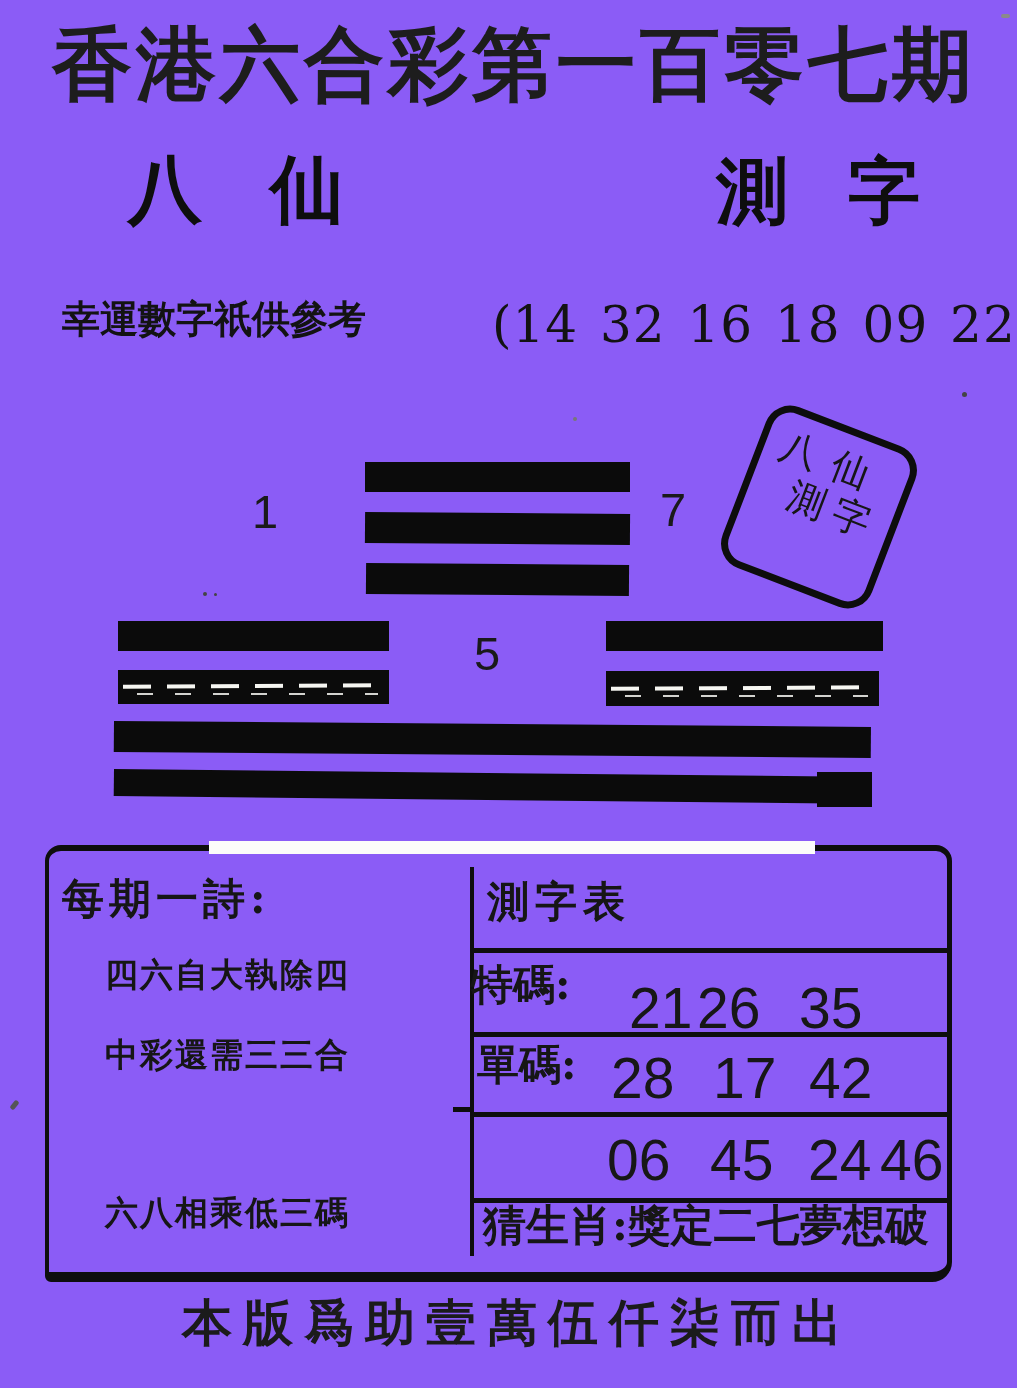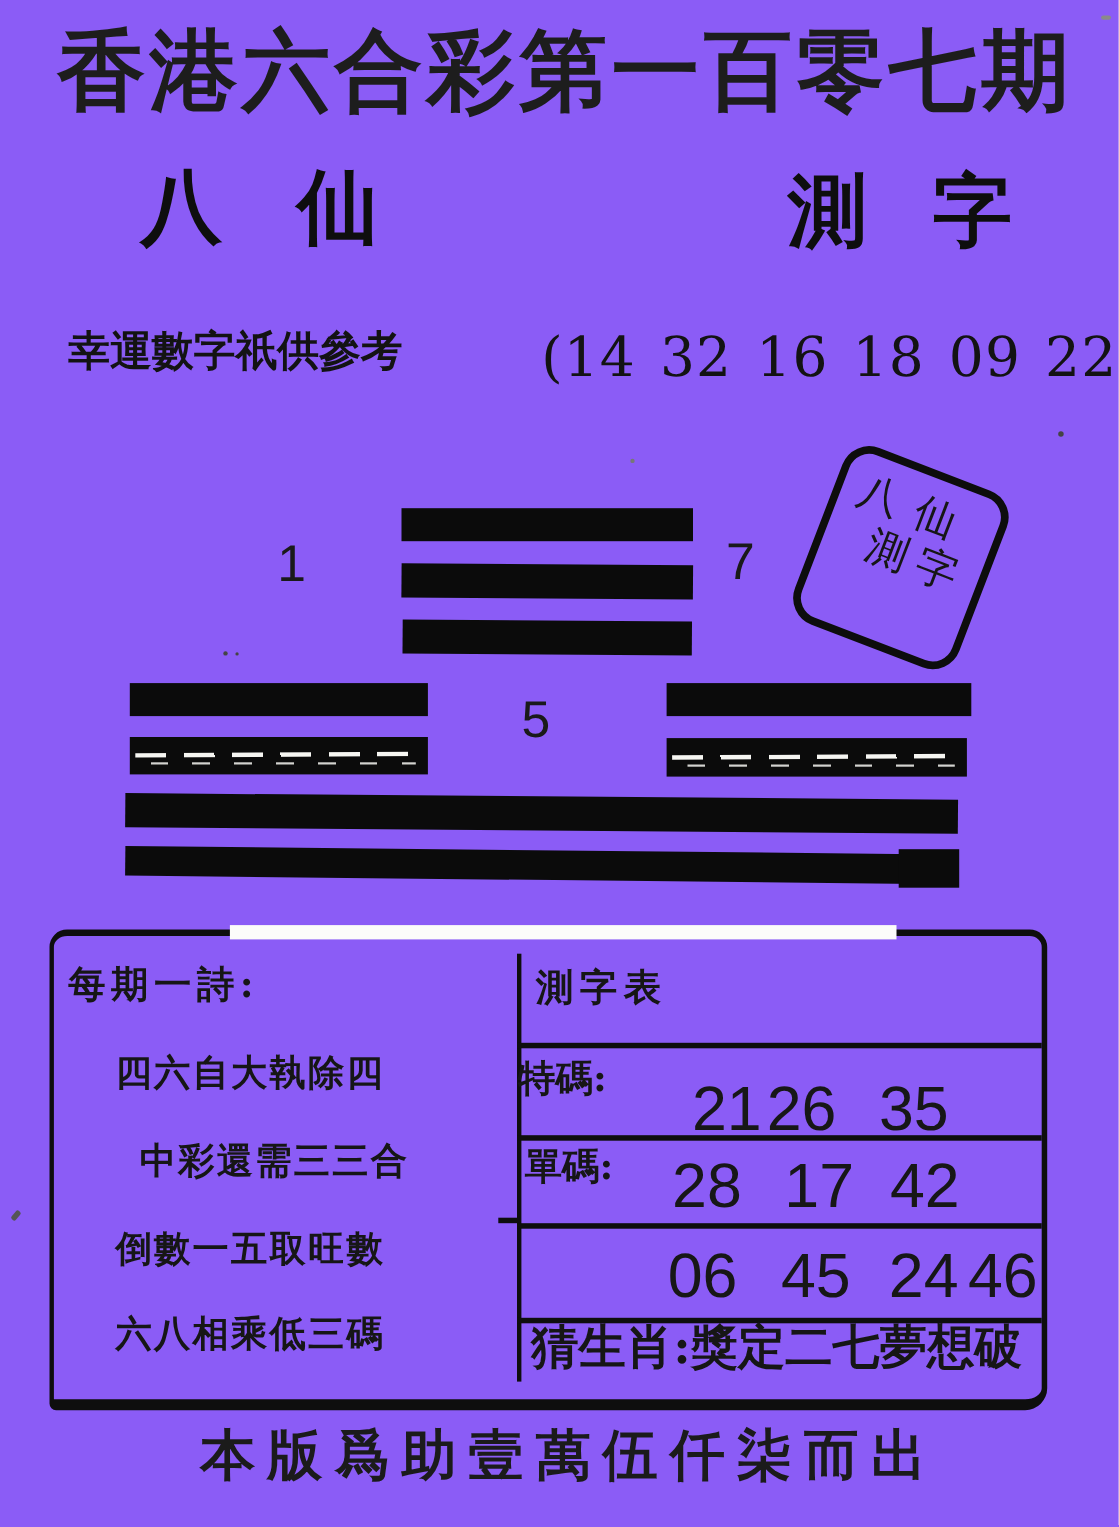--- a/index.html
+++ b/index.html
@@ -46,21 +46,21 @@
     left:45px; top:845px; width:898px; height:421px;
     border-style:solid; border-color:#0e0e0e;
     border-width:6px 5px 10px 4px;
     border-radius:16px 16px 20px 6px;
   }
   .tgap  { position:absolute; left:160px; top:-10px; width:606px; height:13px; background:#fcfcfa; }
   .tdiv  { position:absolute; left:421px; top:16px; width:4px; height:389px; background:#0e0e0e; }
   .rline { position:absolute; left:421px; right:0; height:5px; background:#0e0e0e; }
   .rdash { position:absolute; left:404px; width:17px; height:5px; background:#0e0e0e; }
   .bignum { position:absolute; font-family:"Liberation Sans","DejaVu Sans",sans-serif; font-size:57px; line-height:1; color:#171717; }
-  .tlabel { position:absolute; font-size:34px; }
+  .tlabel { position:absolute; font-size:42px; }
   .poemline { position:absolute; left:56px; font-size:33px; letter-spacing:2px; }
 
   .footer { left:182px; top:1298px; font-size:50px; letter-spacing:11px; font-weight:600; color:#1b1b1b; }
 
   .spk { position:absolute; background:#444; border-radius:50%; }
 </style>
 </head>
 <body>
 
 <div class="page">
@@ -97,22 +97,21 @@
     <div class="tdiv"></div>
 
     <div class="rline" style="top:97px;"></div>
     <div class="rline" style="top:181px;"></div>
     <div class="rline" style="top:261px;"></div>
     <div class="rdash" style="top:256px;"></div>
     <div class="rline" style="top:347px;"></div>
 
     <div class="tlabel cjk" style="left:13px; top:27px; letter-spacing:5px;">每期一詩:</div>
     <div class="poemline cjk" style="top:107px;">四六自大執除四</div>
-    <div class="poemline cjk" style="top:187px;margin-left:22px;">中彩還需三三合</div>
-    <div class="poemline cjk" style="top:267px;">倒數一五取旺數</div>
+    <div class="poemline cjk" style="top:187px;">中彩還需三三合</div>
     <div class="poemline cjk" style="top:345px;">六八相乘低三碼</div>
 
     <div class="tlabel cjk" style="left:438px; top:30px; letter-spacing:6px;">測字表</div>
 
     <div class="tlabel cjk" style="left:422px; top:113px;">特碼:</div>
     <span class="bignum" style="left:560px; top:129px;margin-left:20px;">21</span>
     <span class="bignum" style="left:648px; top:129px;">26</span>
     <span class="bignum" style="left:750px; top:129px;">35</span>
 
     <div class="tlabel cjk" style="left:428px; top:193px;">單碼:</div>

